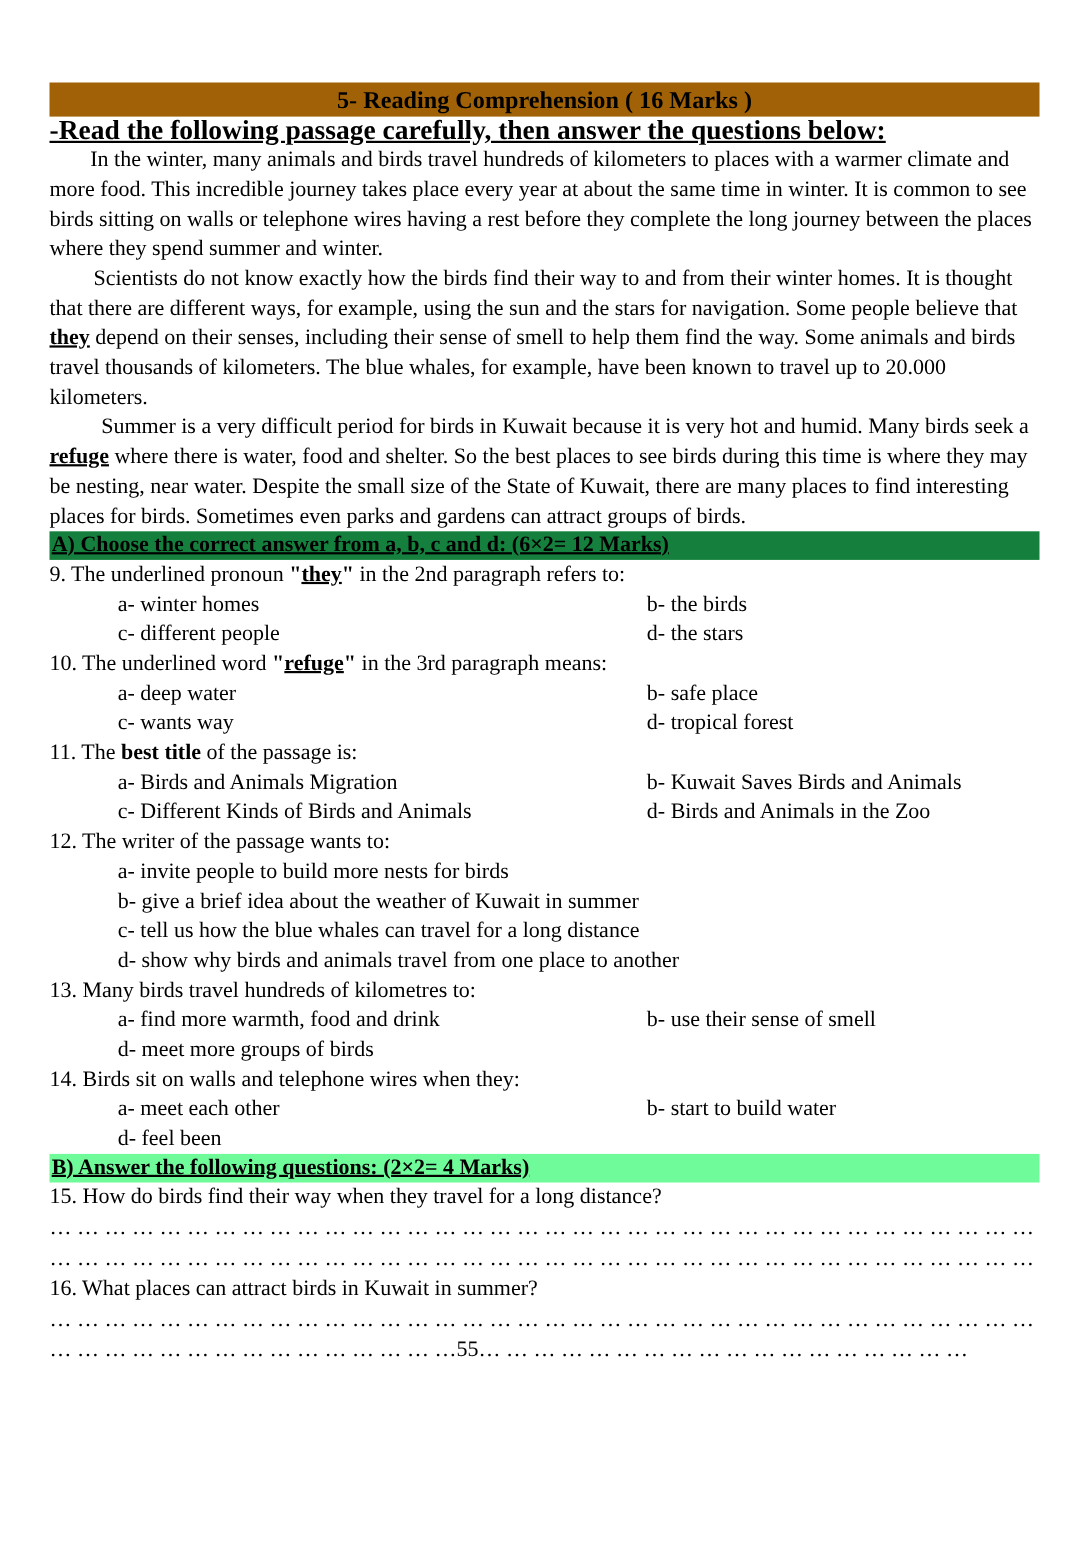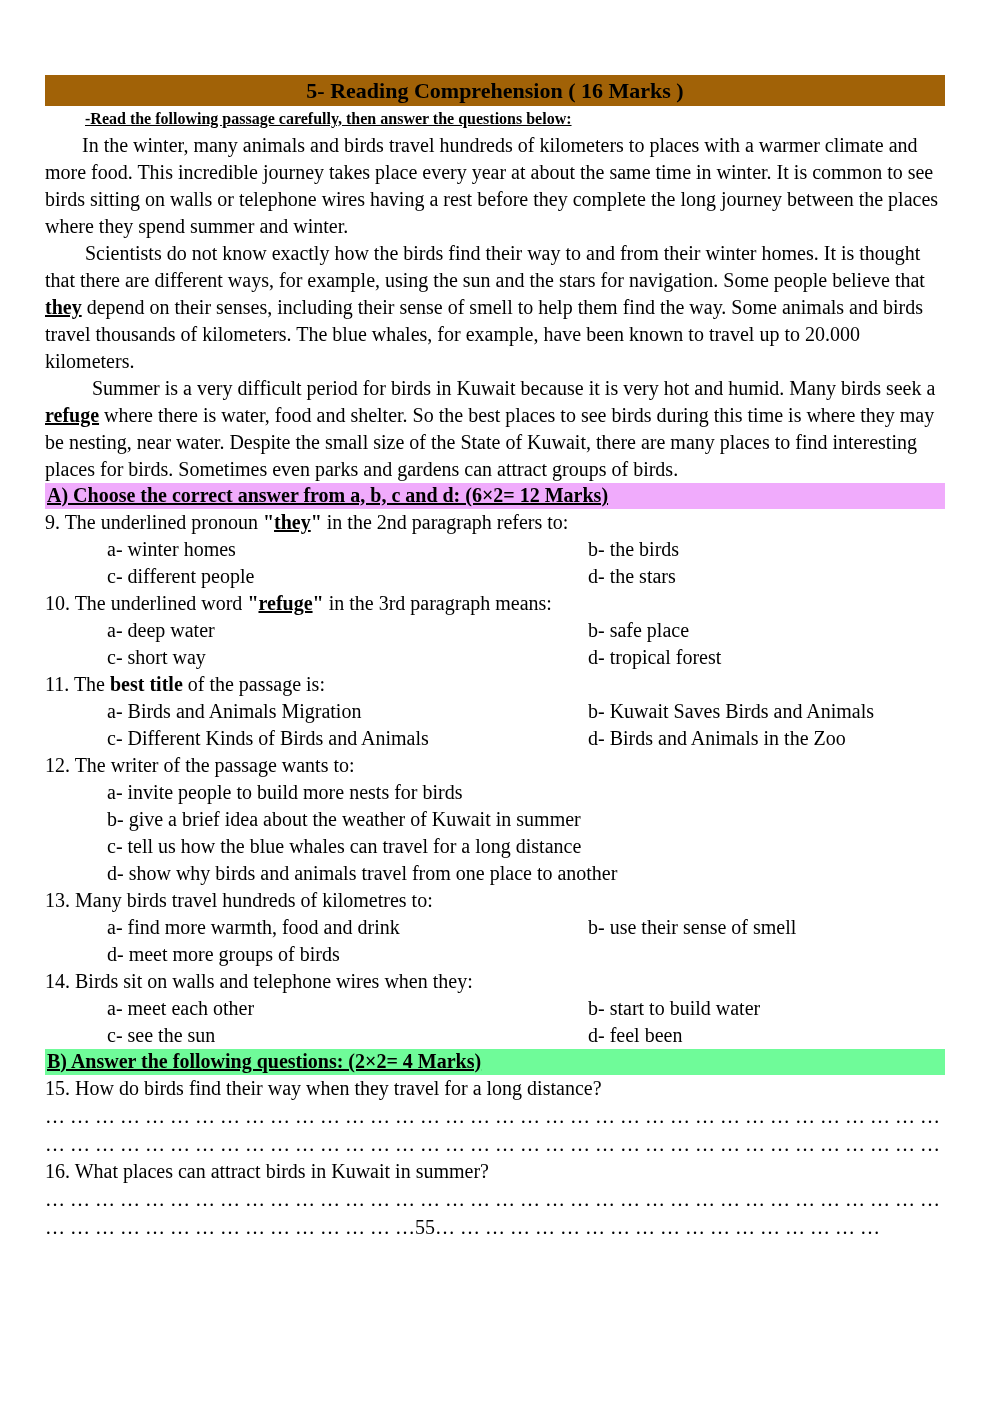--- a/index.html
+++ b/index.html
@@ -11,21 +11,21 @@
     overflow:hidden;
   }
   .page { padding:75px 47px 0 45px; }
 
   .title-bar {
     height:31px; line-height:31px;
     text-align:center; font-weight:bold; font-size:22px;
   }
   .instruction {
     font-weight:bold; text-decoration:underline;
-    font-size:16px; line-height:26px;margin-left:40px;
+    font-size:25px; line-height:26px;
   }
 
   .para { line-height:27px; text-align:left; }
   .indent-1 { text-indent:37px; }
   .indent-2 { text-indent:40px; }
   .indent-3 { text-indent:47px; }
   .kw-bu { font-weight:bold; text-decoration:underline;text-align:right; }
   .kw-b  { font-weight:bold; }
 
   .section-bar {
@@ -58,41 +58,41 @@
   </div>
 
   <div class="instruction">-Read the following passage carefully, then answer the questions below:</div>
 
   <p class="para indent-1"><span>In the winter, many animals and birds travel hundreds of kilometers to places with a warmer climate and more food. This incredible journey takes place every year at about the same time in winter. It is common to see birds sitting on walls or telephone wires having a rest before they complete the long journey between the places where they spend summer and winter.</span></p>
 
   <p class="para indent-2"><span>Scientists do not know exactly how the birds find their way to and from their winter homes. It is thought that there are different ways, for example, using the sun and the stars for navigation. Some people believe that </span><span class="kw-bu">they</span><span> depend on their senses, including their sense of smell to help them find the way. Some animals and birds travel thousands of kilometers. The blue whales, for example, have been known to travel up to 20.000 kilometers.</span></p>
 
   <p class="para indent-3"><span>Summer is a very difficult period for birds in Kuwait because it is very hot and humid. Many birds seek a </span><span class="kw-bu">refuge</span><span> where there is water, food and shelter. So the best places to see birds during this time is where they may be nesting, near water. Despite the small size of the State of Kuwait, there are many places to find interesting places for birds. Sometimes even parks and gardens can attract groups of birds.</span></p>
 
-  <div class="section-bar" style="background: #f0abfc;">
+  <div class="section-bar" style="background: #15803d;">
     <span class="bar-text">A) Choose the correct answer from a, b, c and d: (6×2= 12 Marks)</span>
   </div>
 
   <div class="q-line"><span>9. The underlined pronoun </span><span class="kw-b">"</span><span class="kw-bu">they</span><span class="kw-b">"</span><span> in the 2nd paragraph refers to:</span></div>
   <div class="opt-row">
     <span class="opt-left">a- winter homes</span>
     <span class="opt-right">b- the birds</span>
   </div>
   <div class="opt-row">
     <span class="opt-left">c- different people</span>
     <span class="opt-right">d- the stars</span>
   </div>
 
   <div class="q-line"><span>10. The underlined word </span><span class="kw-b">"</span><span class="kw-bu">refuge</span><span class="kw-b">"</span><span> in the 3rd paragraph means:</span></div>
   <div class="opt-row">
     <span class="opt-left">a- deep water</span>
     <span class="opt-right">b- safe place</span>
   </div>
   <div class="opt-row">
-    <span class="opt-left">c- short way</span>
+    <span class="opt-left">c- wants way</span>
     <span class="opt-right">d- tropical forest</span>
   </div>
 
   <div class="q-line"><span>11. The </span><span class="kw-b">best title</span><span> of the passage is:</span></div>
   <div class="opt-row">
     <span class="opt-left">a- Birds and Animals Migration</span>
     <span class="opt-right">b- Kuwait Saves Birds and Animals</span>
   </div>
   <div class="opt-row">
     <span class="opt-left">c- Different Kinds of Birds and Animals</span>
@@ -113,21 +113,20 @@
   <div class="opt-row">
     <span class="opt-right">d- meet more groups of birds</span>
   </div>
 
   <div class="q-line">14. Birds sit on walls and telephone wires when they:</div>
   <div class="opt-row">
     <span class="opt-left">a- meet each other</span>
     <span class="opt-right">b- start to build water</span>
   </div>
   <div class="opt-row">
-    <span class="opt-left">c- see the sun</span>
     <span class="opt-right">d- feel been</span>
   </div>
 
   <div class="section-bar" style="background: rgb(111, 251, 153);">
     <span class="bar-text">B) Answer the following questions: (2×2= 4 Marks)</span>
   </div>
 
   <div class="q-line">15. How do birds find their way when they travel for a long distance?</div>
   <div class="dot-line">… … … … … … … … … … … … … … … … … … … … … … … … … … … … … … … … … … … …</div>
   <div class="dot-line">… … … … … … … … … … … … … … … … … … … … … … … … … … … … … … … … … … … …</div>

